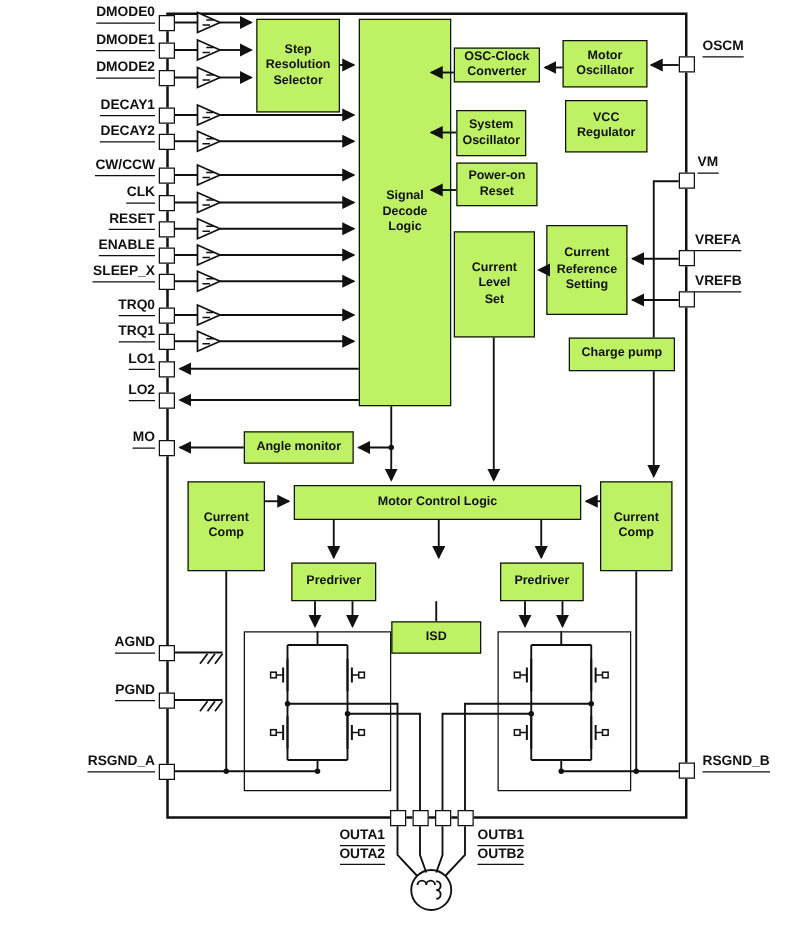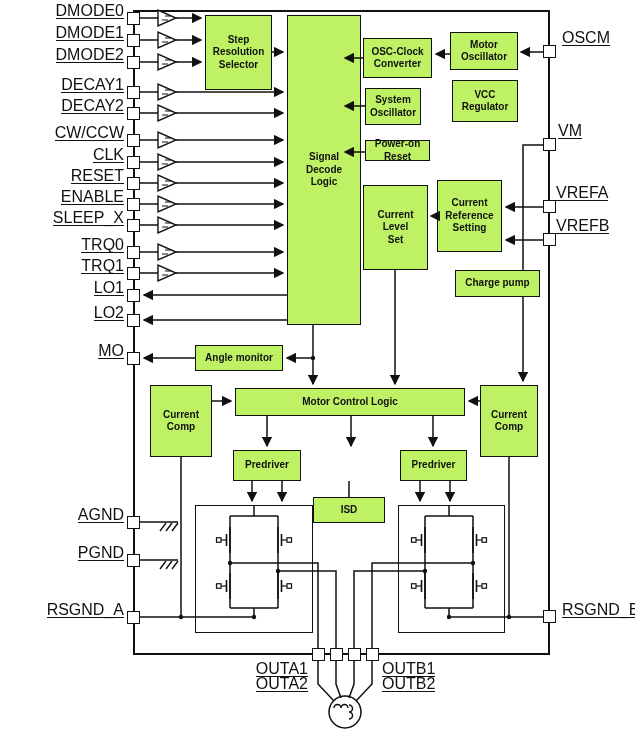--- a/index.html
+++ b/index.html
@@ -3,57 +3,57 @@
 <meta charset="utf-8">
 <style>
   * { box-sizing: border-box; margin: 0; padding: 0; }
   body { background: #ffffff; font-family: "Liberation Sans", sans-serif; }
   #canvas { position: relative; width: 635px; height: 748px; background: #ffffff; color: #111; overflow: hidden; }
   .rect-main { position: absolute; border: 2px solid #111; z-index: 0; }
   .blk { position: absolute; border: 1.5px solid #111; background: #bef264; display: flex; align-items: center; justify-content: center; z-index: 1; }
   .blk span { font-weight: bold; font-size: 10px; line-height: 12.5px; text-align: center; white-space: pre-line; }
   .ghost { background: transparent; }
   .pin-sq { position: absolute; width: 13px; height: 13px; border: 1.6px solid #111; background: #fff; z-index: 2; }
-  .plabel { position: absolute; font-weight: normal; font-size: 16px; line-height: 13px; height: 15px; border-bottom: 1.5px solid #111; white-space: nowrap; z-index: 2; }
+  .plabel { position: absolute; font-weight: bold; font-size: 11px; line-height: 13px; height: 15px; border-bottom: 1.5px solid #111; white-space: nowrap; z-index: 2; }
   svg.overlay { position: absolute; left: 0; top: 0; z-index: 3; pointer-events: none; }
 </style>
 </head>
 <body>
 
 <div id="canvas">
 
   <div class="rect-main" style="left:133px;top:10px;width:417px;height:645px"></div>
 
   <div class="blk" style="left:205px;top:15px;width:67px;height:75px">
       <span>Step
 Resolution
 Selector</span>
     </div>
   <div class="blk" style="left:287px;top:15px;width:74px;height:310px">
       <span>Signal
 Decode
 Logic</span>
     </div>
-  <div class="blk" style="left:363px;top:38px;width:69px;height:40px">
+  <div class="blk" style="left:363px;top:38px;width:69px;height:28px">
       <span>OSC-Clock
 Converter</span>
     </div>
   <div class="blk" style="left:450px;top:32px;width:68px;height:38px">
       <span>Motor
 Oscillator</span>
     </div>
   <div class="blk" style="left:365px;top:88px;width:56px;height:37px">
       <span>System
 Oscillator</span>
     </div>
   <div class="blk" style="left:452px;top:80px;width:66px;height:42px">
       <span>VCC
 Regulator</span>
     </div>
-  <div class="blk" style="left:365px;top:140px;width:65px;height:21px">
+  <div class="blk" style="left:365px;top:130px;width:65px;height:35px">
       <span>Power-on
 Reset</span>
     </div>
   <div class="blk" style="left:363px;top:185px;width:65px;height:85px">
       <span>Current
 Level
 Set</span>
     </div>
   <div class="blk" style="left:437px;top:180px;width:65px;height:72px">
       <span>Current

